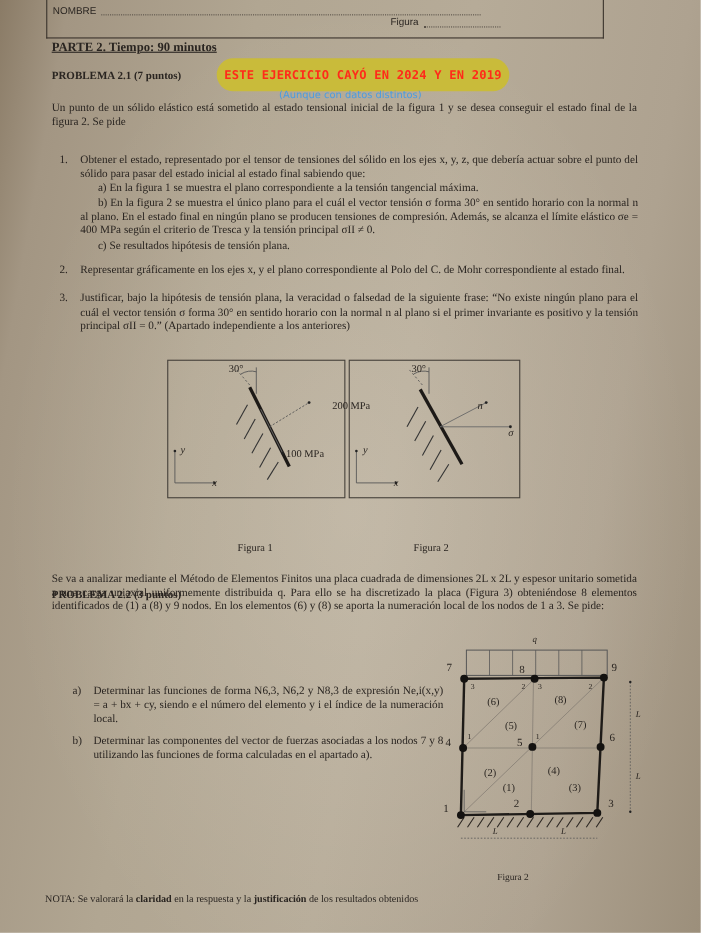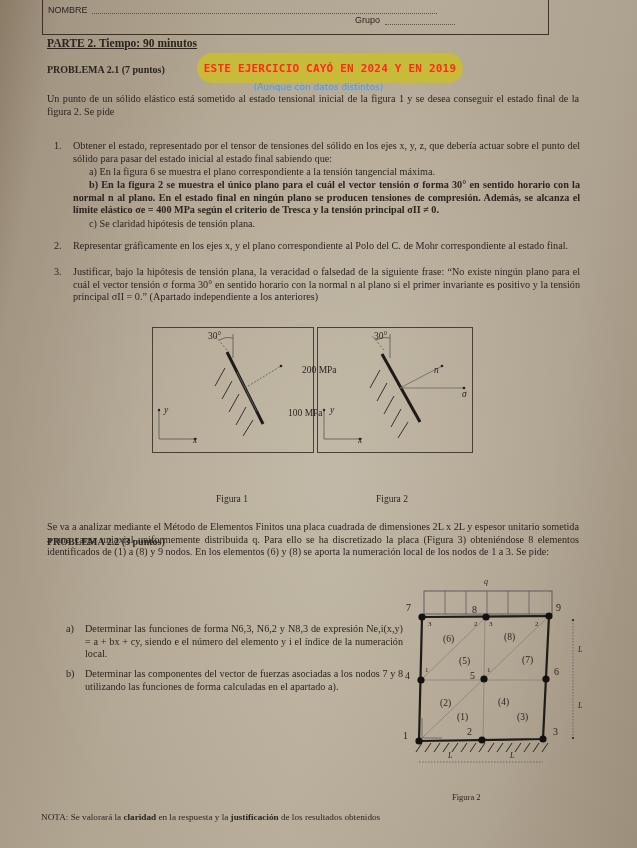--- a/index.html
+++ b/index.html
@@ -23,39 +23,39 @@
   .cap{position:absolute;font-size:9.5px;margin-top:24px;}
 </style>
 </head>
 <body>
 
 <div class="paper-shade"></div>
 
 <div class="header-box"></div>
 <div class="t" style="left:48px;top:4px;font-size:9px;font-family:'Liberation Sans',sans-serif;">NOMBRE</div>
 <div class="abs" style="left:92px;top:13px;width:345px;border-bottom:1px dotted #5a5249;"></div>
-<div class="t" style="left:355px;top:14px;font-size:9px;font-family:'Liberation Sans',sans-serif;">Grupo</div>
+<div class="t" style="left:355px;top:14px;font-size:9px;font-family:'Liberation Sans',sans-serif;">Figura</div>
 <div class="abs" style="left:385px;top:24px;width:70px;border-bottom:1px dotted #5a5249;"></div>
 
 <div class="t b u" style="left:47px;top:37px;font-size:11.5px;">PARTE 2. Tiempo: 90 minutos</div>
 
 <div class="t b" style="left:47px;top:64px;font-size:10px;">PROBLEMA 2.1 (7 puntos)</div>
 
 <div class="banner">
     <span>ESTE EJERCICIO CAYÓ EN 2024 Y EN 2019</span>
   </div>
 <div class="banner-sub">(Aunque con datos distintos)</div>
 
 <div class="par" style="left:47px;top:93px;width:532px;">Un punto de un sólido elástico está sometido al estado tensional inicial de la figura 1 y se desea conseguir el estado final de la figura 2. Se pide</div>
 
 <div class="t" style="left:54px;top:140px;">1.</div>
 <div class="par" style="left:73px;top:140px;width:507px;">Obtener el estado, representado por el tensor de tensiones del sólido en los ejes x, y, z, que debería actuar sobre el punto del sólido para pasar del estado inicial al estado final sabiendo que:</div>
-<div class="par" style="left:89px;top:166px;width:490px;">a) En la figura 6 se muestra el plano correspondiente a la tensión tangencial máxima.</div>
-<div class="par" style="left:73px;top:179px;width:507px;text-indent:16px;font-weight:bold;">b) En la figura 2 se muestra el único plano para el cuál el vector tensión σ forma 30° en sentido horario con la normal n al plano. En el estado final en ningún plano se producen tensiones de compresión. Además, se alcanza el límite elástico σe = 400 MPa según el criterio de Tresca y la tensión principal σII ≠ 0.</div>
-<div class="par" style="left:89px;top:218px;width:490px;">c) Se claridad hipótesis de tensión plana.</div>
+<div class="par" style="left:89px;top:166px;width:490px;">a) En la figura 1 se muestra el plano correspondiente a la tensión tangencial máxima.</div>
+<div class="par" style="left:73px;top:179px;width:507px;text-indent:16px;">b) En la figura 2 se muestra el único plano para el cuál el vector tensión σ forma 30° en sentido horario con la normal n al plano. En el estado final en ningún plano se producen tensiones de compresión. Además, se alcanza el límite elástico σe = 400 MPa según el criterio de Tresca y la tensión principal σII ≠ 0.</div>
+<div class="par" style="left:89px;top:218px;width:490px;">c) Se resultados hipótesis de tensión plana.</div>
 
 <div class="t" style="left:54px;top:240px;">2.</div>
 <div class="par" style="left:73px;top:240px;width:507px;">Representar gráficamente en los ejes x, y el plano correspondiente al Polo del C. de Mohr correspondiente al estado final.</div>
 
 <div class="t" style="left:54px;top:266px;">3.</div>
 <div class="par" style="left:73px;top:266px;width:507px;">Justificar, bajo la hipótesis de tensión plana, la veracidad o falsedad de la siguiente frase: “No existe ningún plano para el cuál el vector tensión σ forma 30° en sentido horario con la normal n al plano si el primer invariante es positivo y la tensión principal σII = 0.” (Apartado independiente a los anteriores)</div>
 
 <div class="fig" style="left:152px;top:327px;width:160px;height:124px;">
   <svg width="160" height="124" viewBox="0 0 160 124">
 
@@ -76,21 +76,21 @@
     <line x1="84" y1="44" x2="104" y2="84" stroke="#777" stroke-width="0.7"></line>
     <circle cx="104" cy="84" r="1.3" fill="#222"></circle>
 
     <polyline points="6,82 6,111 42,111" fill="none" stroke="#555" stroke-width="0.8"></polyline>
     <circle cx="6" cy="82" r="1.2" fill="#222"></circle>
     <circle cx="42" cy="111" r="1.2" fill="#222"></circle>
   </svg>
 </div>
 <div class="t" style="left:208px;top:330px;font-size:9.5px;">30°</div>
 <div class="t" style="left:266px;top:364px;font-size:9.5px;margin-left:36px;">200 MPa</div>
-<div class="t" style="left:260px;top:407px;font-size:9.5px;padding-left:28px;">100 MPa</div>
+<div class="t" style="left:260px;top:407px;font-size:9.5px;">100 MPa</div>
 <div class="t" style="left:164px;top:404px;font-style:italic;font-size:9.5px;">y</div>
 <div class="t" style="left:193px;top:434px;font-style:italic;font-size:9.5px;">x</div>
 <div class="cap" style="left:216px;top:470px;">Figura 1</div>
 
 <div class="fig" style="left:317px;top:327px;width:154px;height:124px;">
   <svg width="154" height="124" viewBox="0 0 154 124">
     <line x1="66" y1="22" x2="54" y2="8" stroke="#555" stroke-width="0.8" stroke-dasharray="2,2"></line>
     <line x1="72" y1="6" x2="72" y2="30" stroke="#555" stroke-width="0.8"></line>
     <path d="M58 12 Q65 8 72 10" fill="none" stroke="#555" stroke-width="0.8"></path>
     <line x1="64" y1="26" x2="102" y2="94" stroke="#1d1a17" stroke-width="3"></line>

